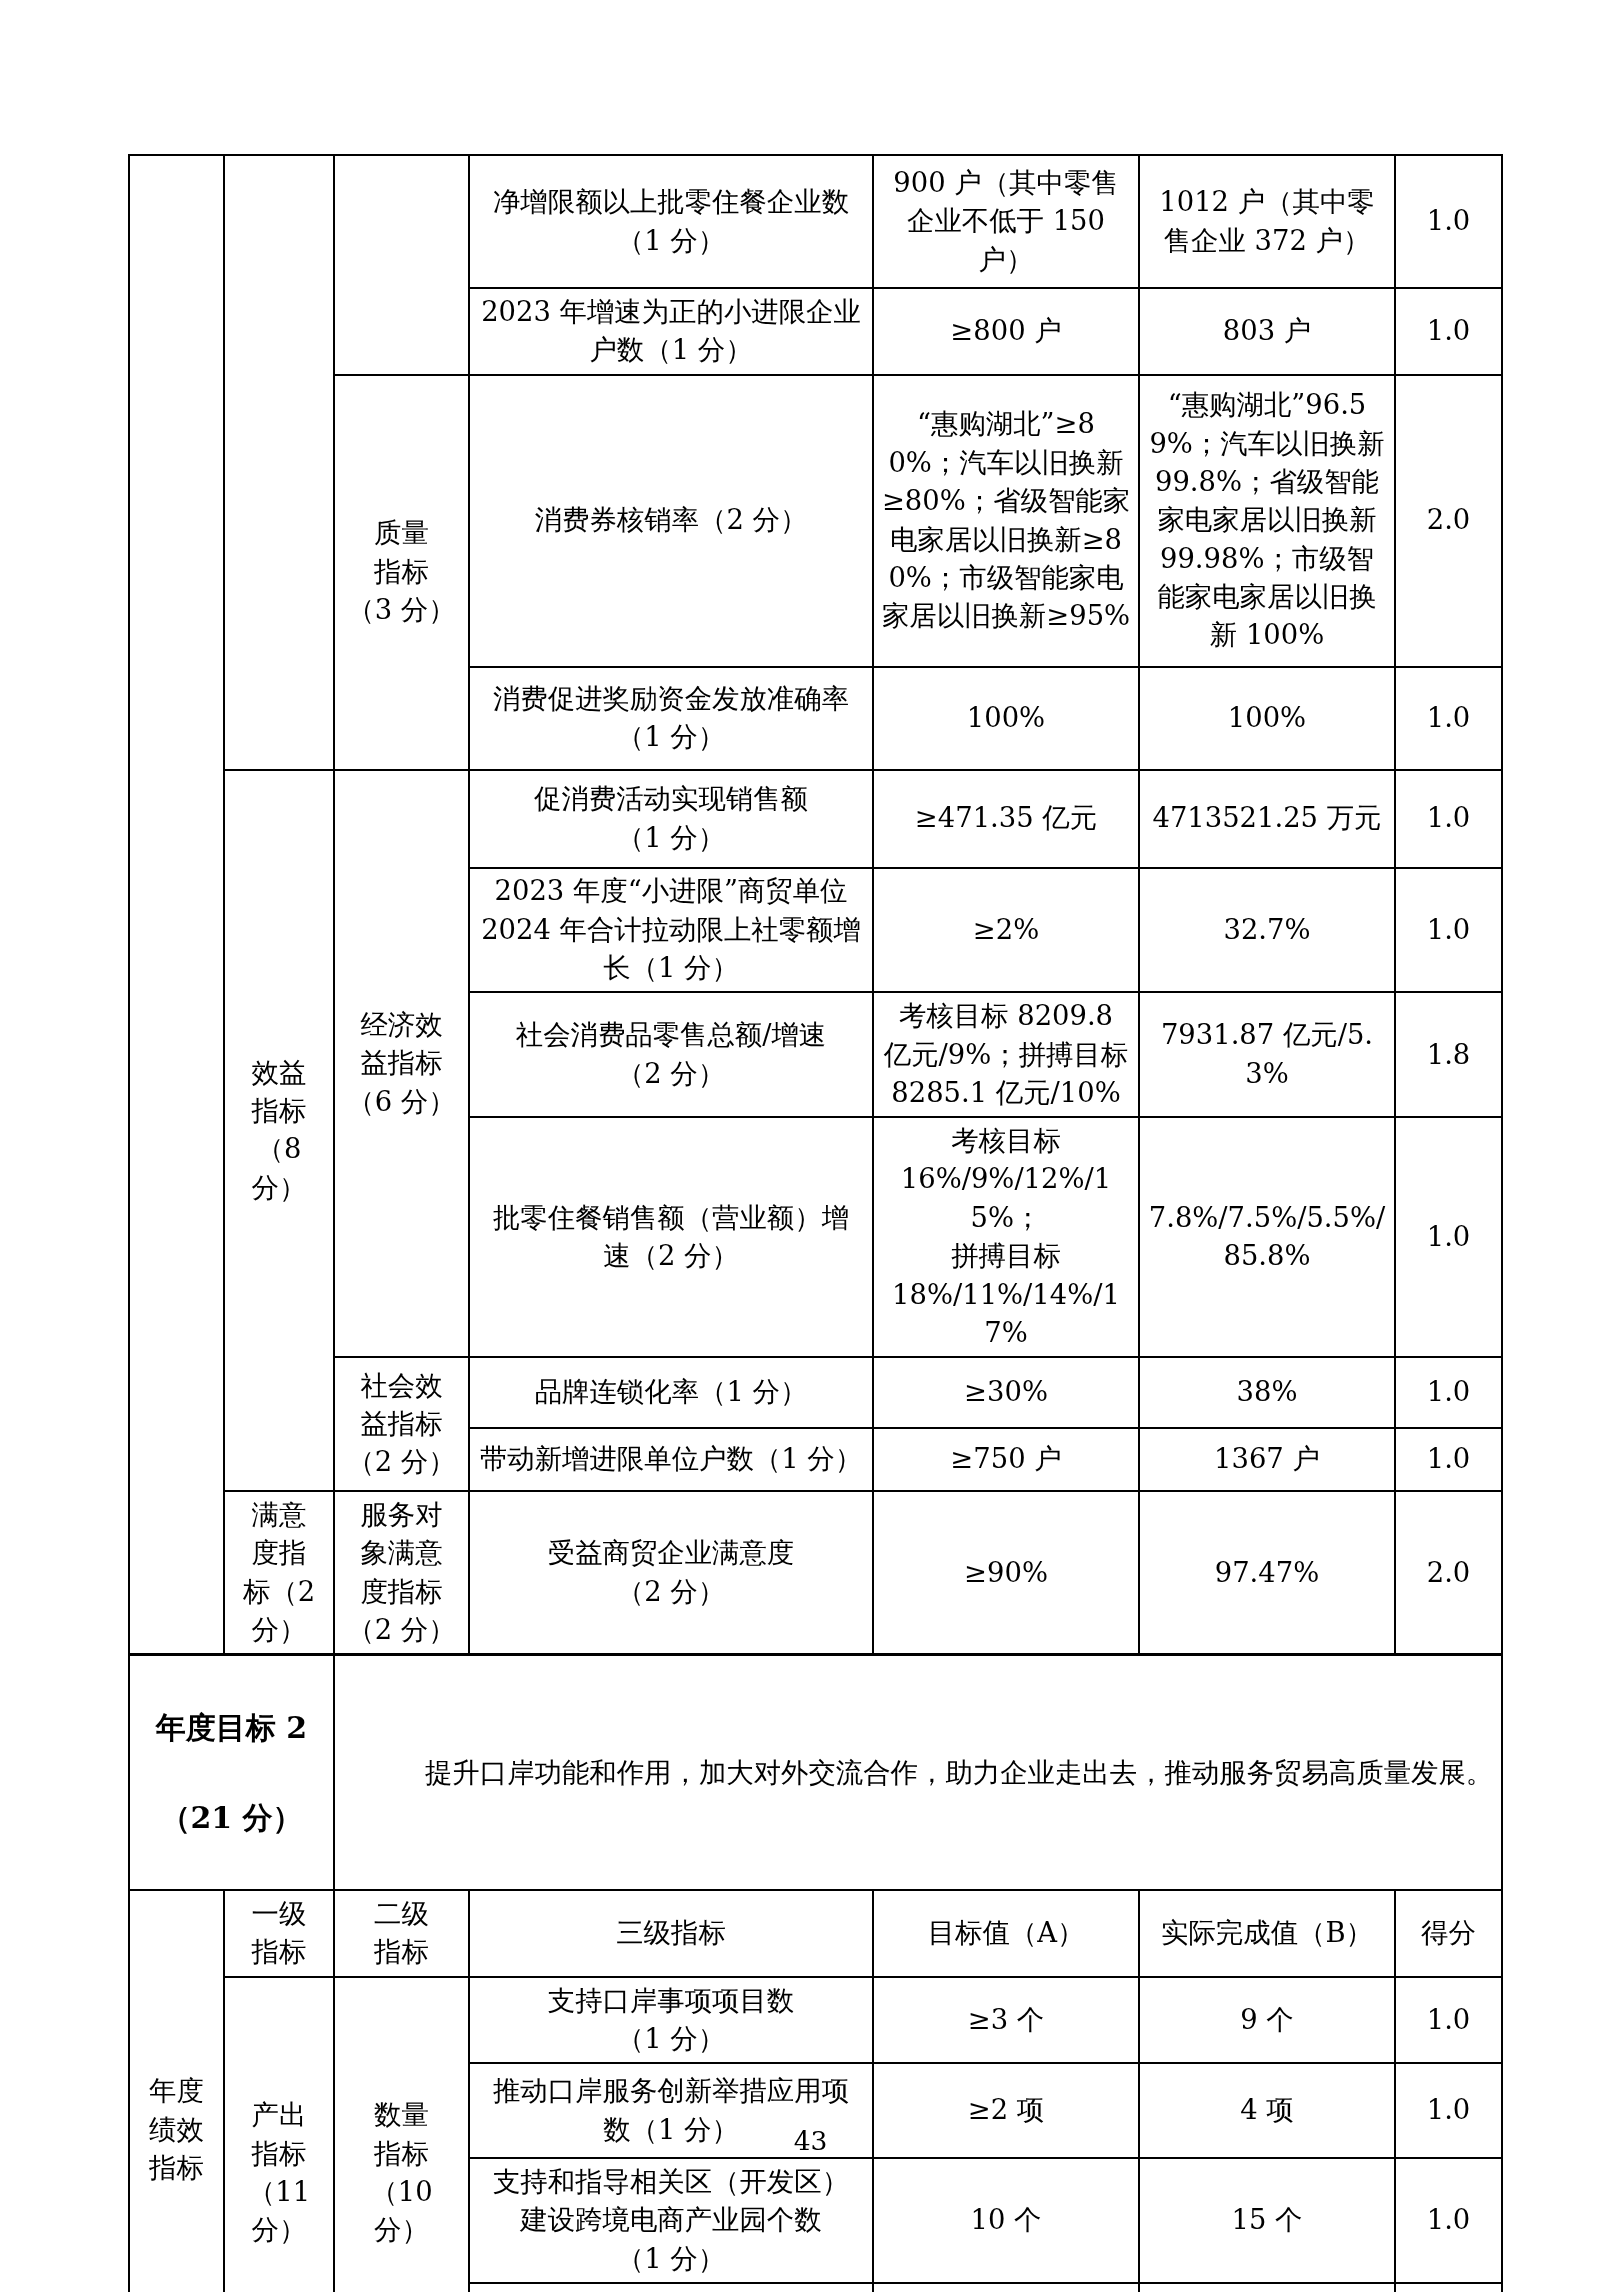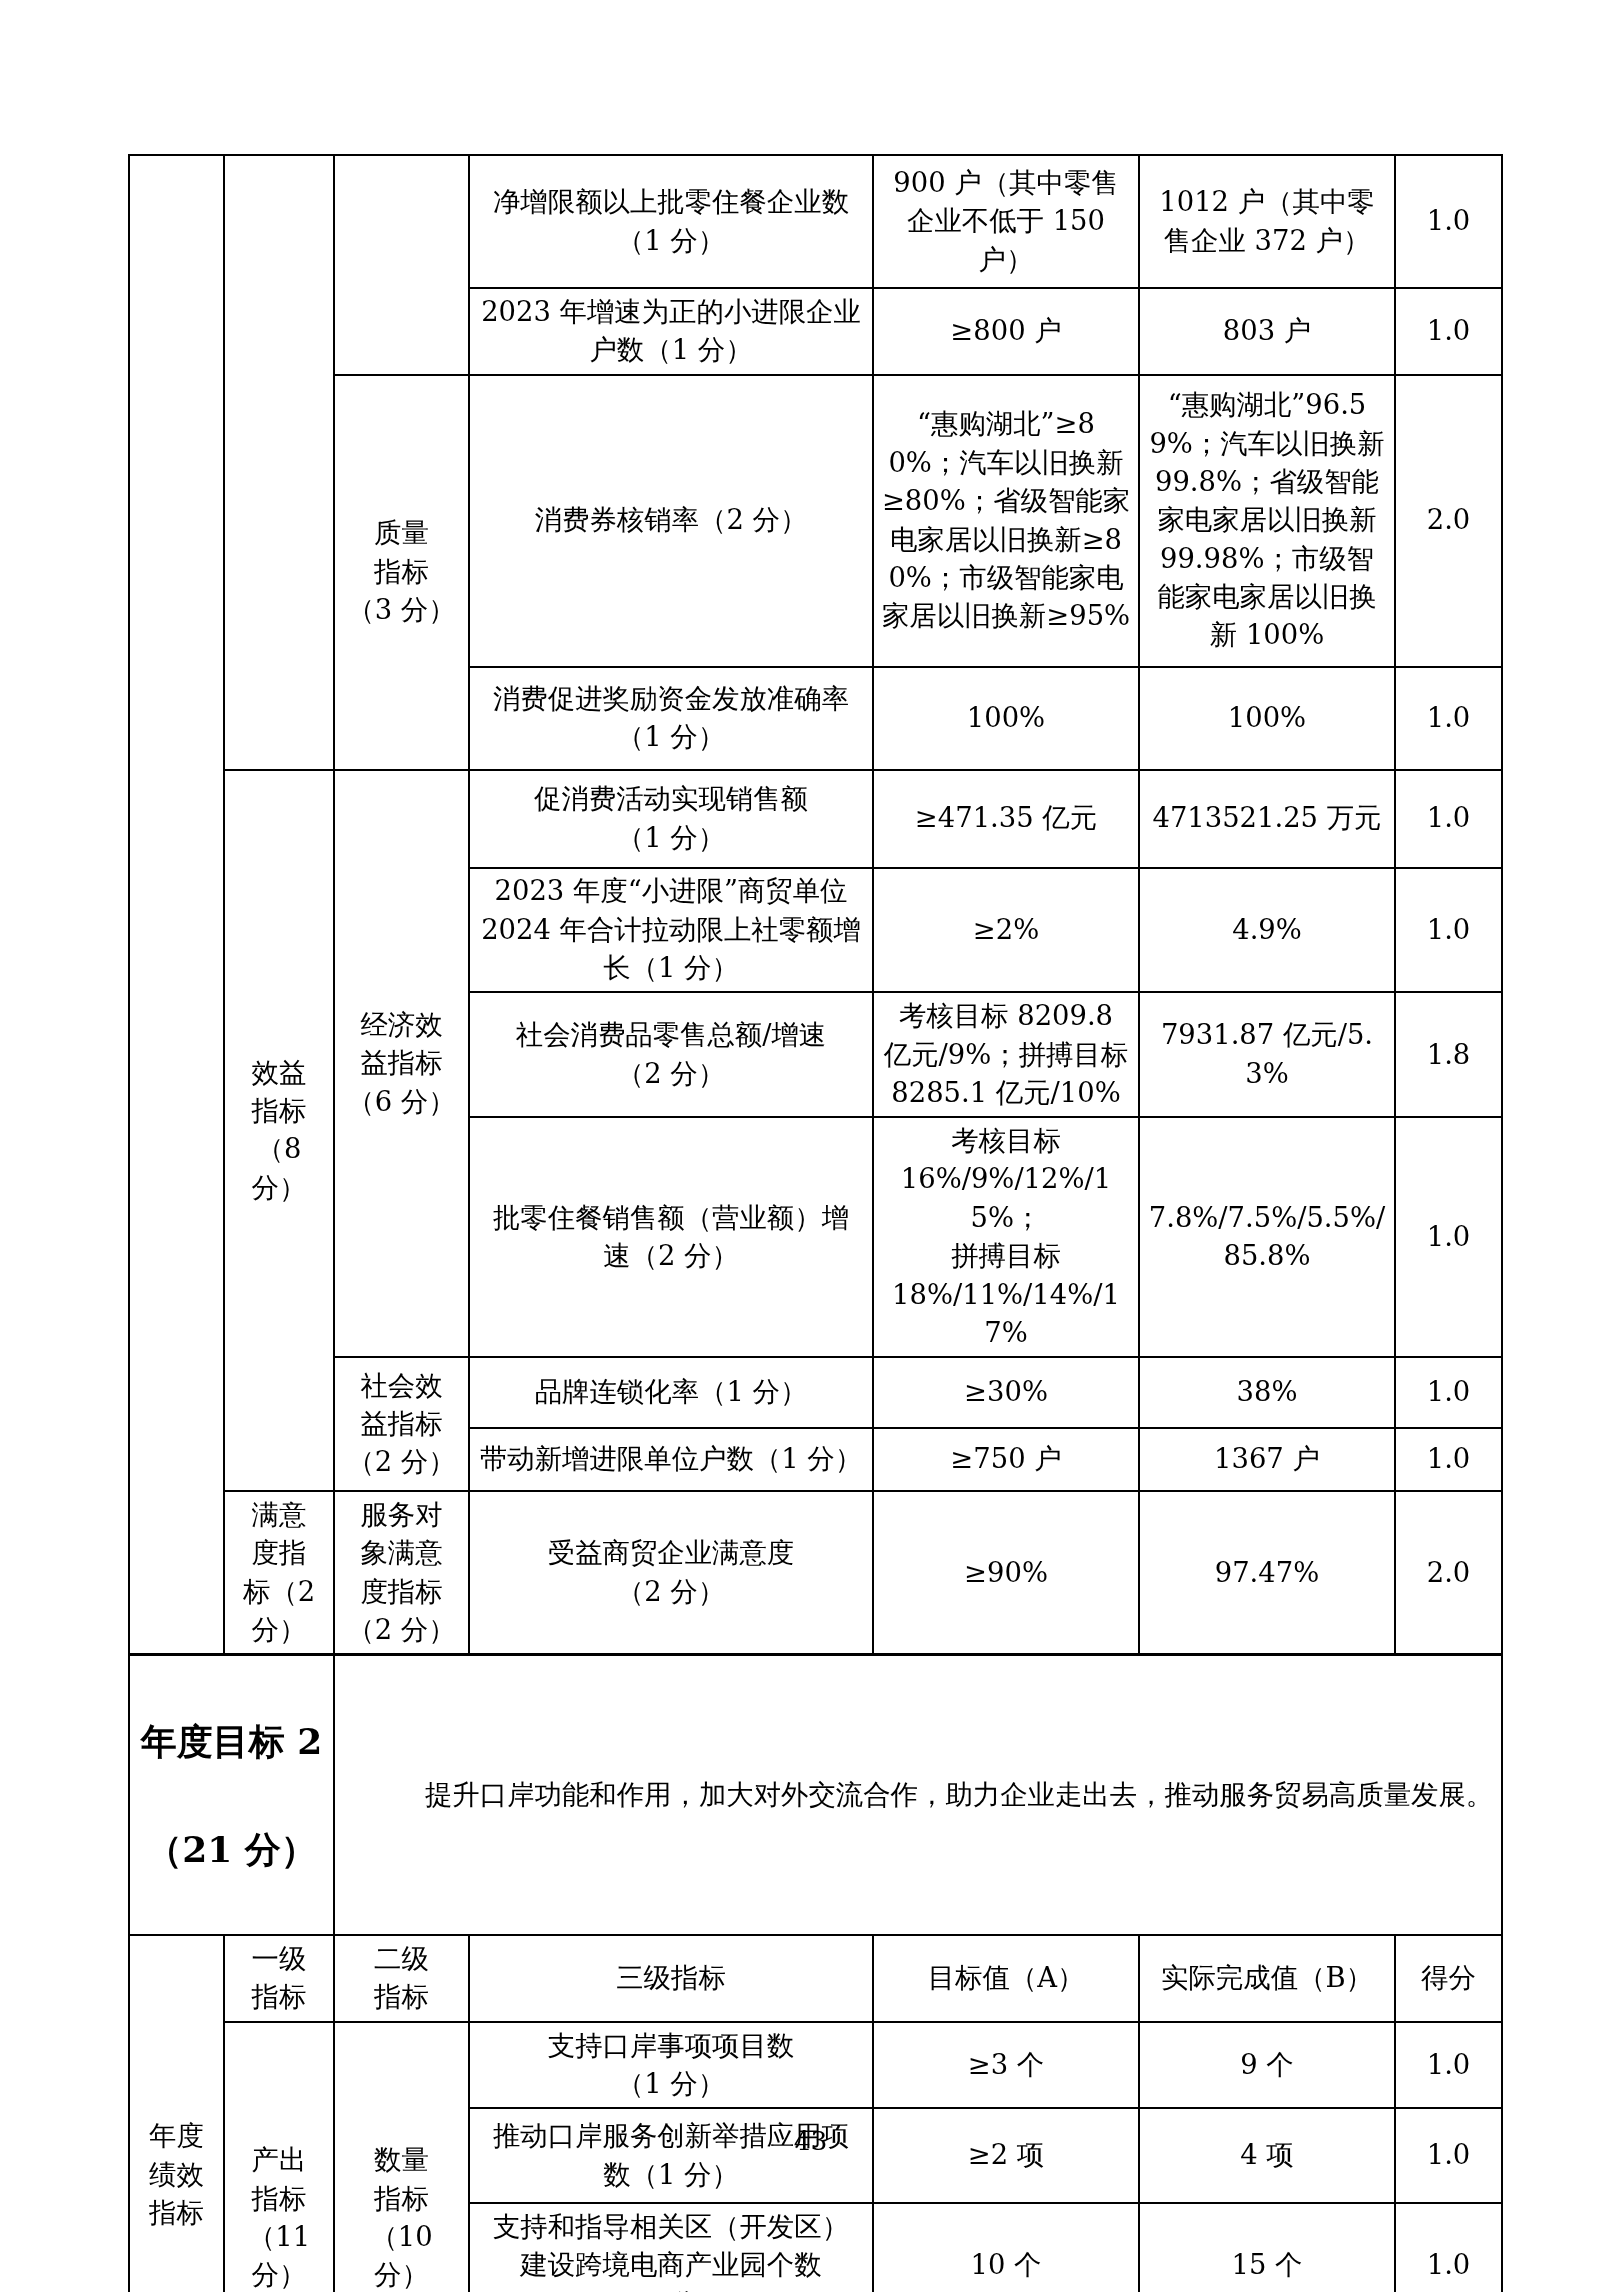--- a/index.html
+++ b/index.html
@@ -24,21 +24,21 @@
     border:2px solid #000;
     font-size:27.4px;
     line-height:1.4;
     text-align:center;
     vertical-align:middle;
     padding:3.9px 7.8px;
     white-space:pre-line;
     word-break:break-all;
   }
   tr.goal td{border-top:3.9px solid #000;}
-  td.goal-title{font-weight:bold;font-size:36px;line-height:1.5;}
+  td.goal-title{font-weight:bold;font-size:30px;line-height:1.5;}
   td.goal-title .line{display:block;}
   td.goal-desc{text-align:right;padding-left:13.7px;}
   .pageno{
     position:absolute;top:2125px;left:0;right:12px;
     text-align:center;font-size:26.5px;
   }
 </style>
 </head>
 <body>
 
@@ -106,21 +106,21 @@
       <td>≥471.35 亿元</td>
       <td>4713521.25 万元</td>
       <td>1.0</td>
     </tr>
 
     <tr style="height:112px">
       <td>2023 年度“小进限”商贸单位
 2024 年合计拉动限上社零额增
 长（1 分）</td>
       <td>≥2%</td>
-      <td>4.9%</td>
+      <td>32.7%</td>
       <td>1.0</td>
     </tr>
 
     <tr style="height:119px">
       <td>社会消费品零售总额/增速
 （2 分）</td>
       <td>考核目标 8209.8 亿元/9%；拼搏目标 8285.1 亿元/10%</td>
       <td>7931.87 亿元/5.3%</td>
       <td>1.8</td>
     </tr>

